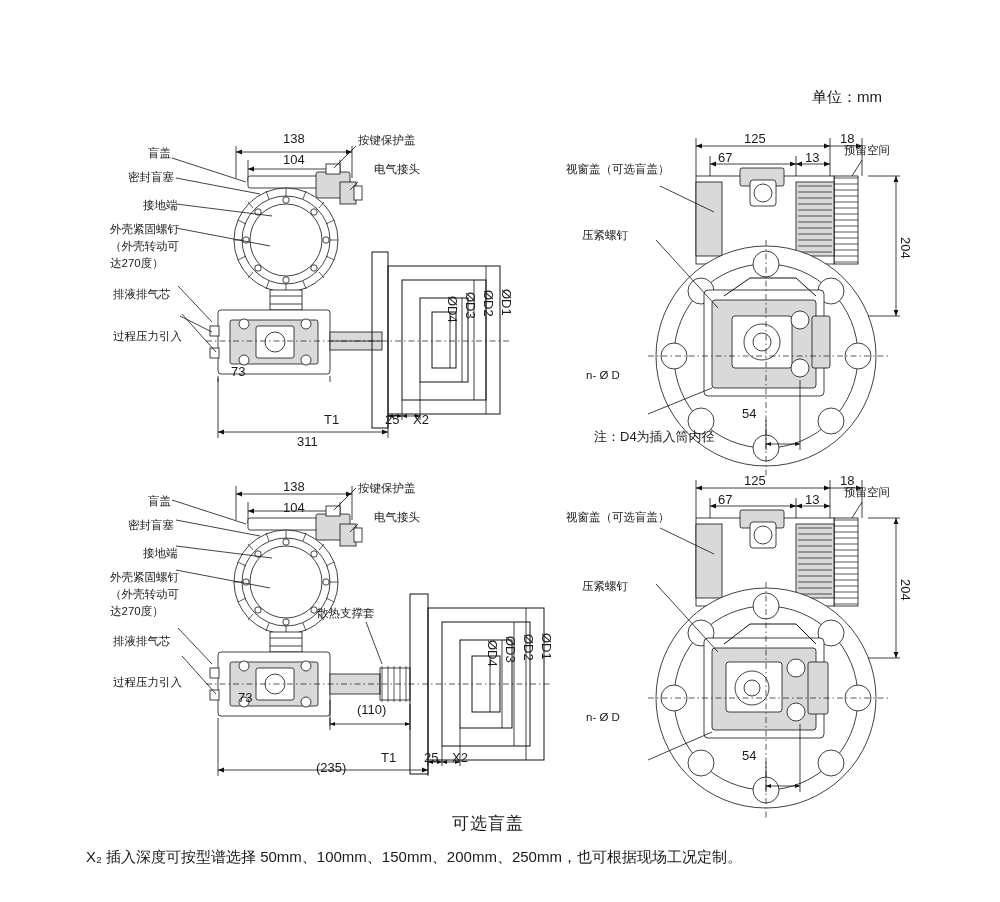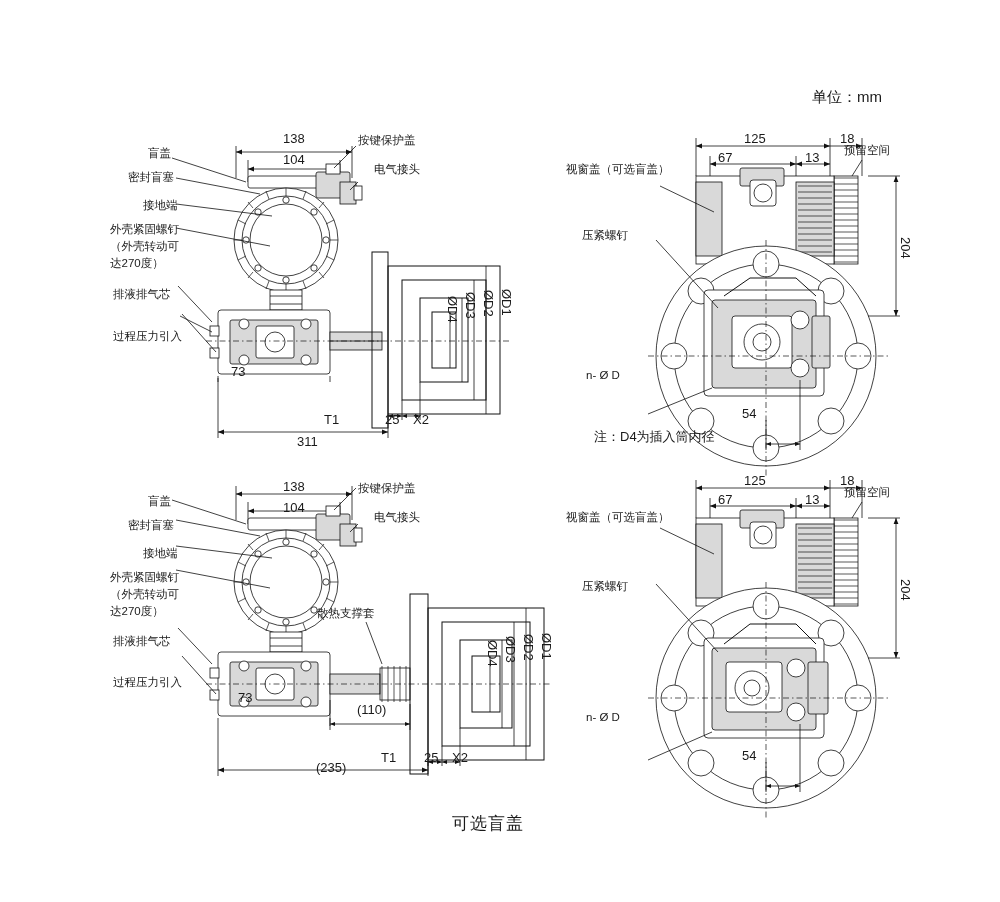--- a/index.html
+++ b/index.html
@@ -570,14 +570,15 @@
 
   <div class="abs dim" style="left:744px;top:473px;">125</div>
   <div class="abs dim" style="left:840px;top:473px;">18</div>
   <div class="abs dim" style="left:718px;top:492px;">67</div>
   <div class="abs dim" style="left:805px;top:492px;">13</div>
   <div class="abs dim vert" style="left:898px;top:579px;">204</div>
   <div class="abs dim" style="left:742px;top:748px;">54</div>
   <div class="abs t" style="left:586px;top:710px;">n- Ø D</div>
 
   <div class="abs big" style="left:452px;top:812px;letter-spacing:1px;">可选盲盖</div>
+  <div class="abs" style="left:86px;top:848px;font-size:15px;white-space:nowrap;">X₂ 插入深度可按型谱选择 50mm、100mm、150mm、200mm、250mm，也可根据现场工况定制。</div>
 
 </div>
 
 </body></html>

